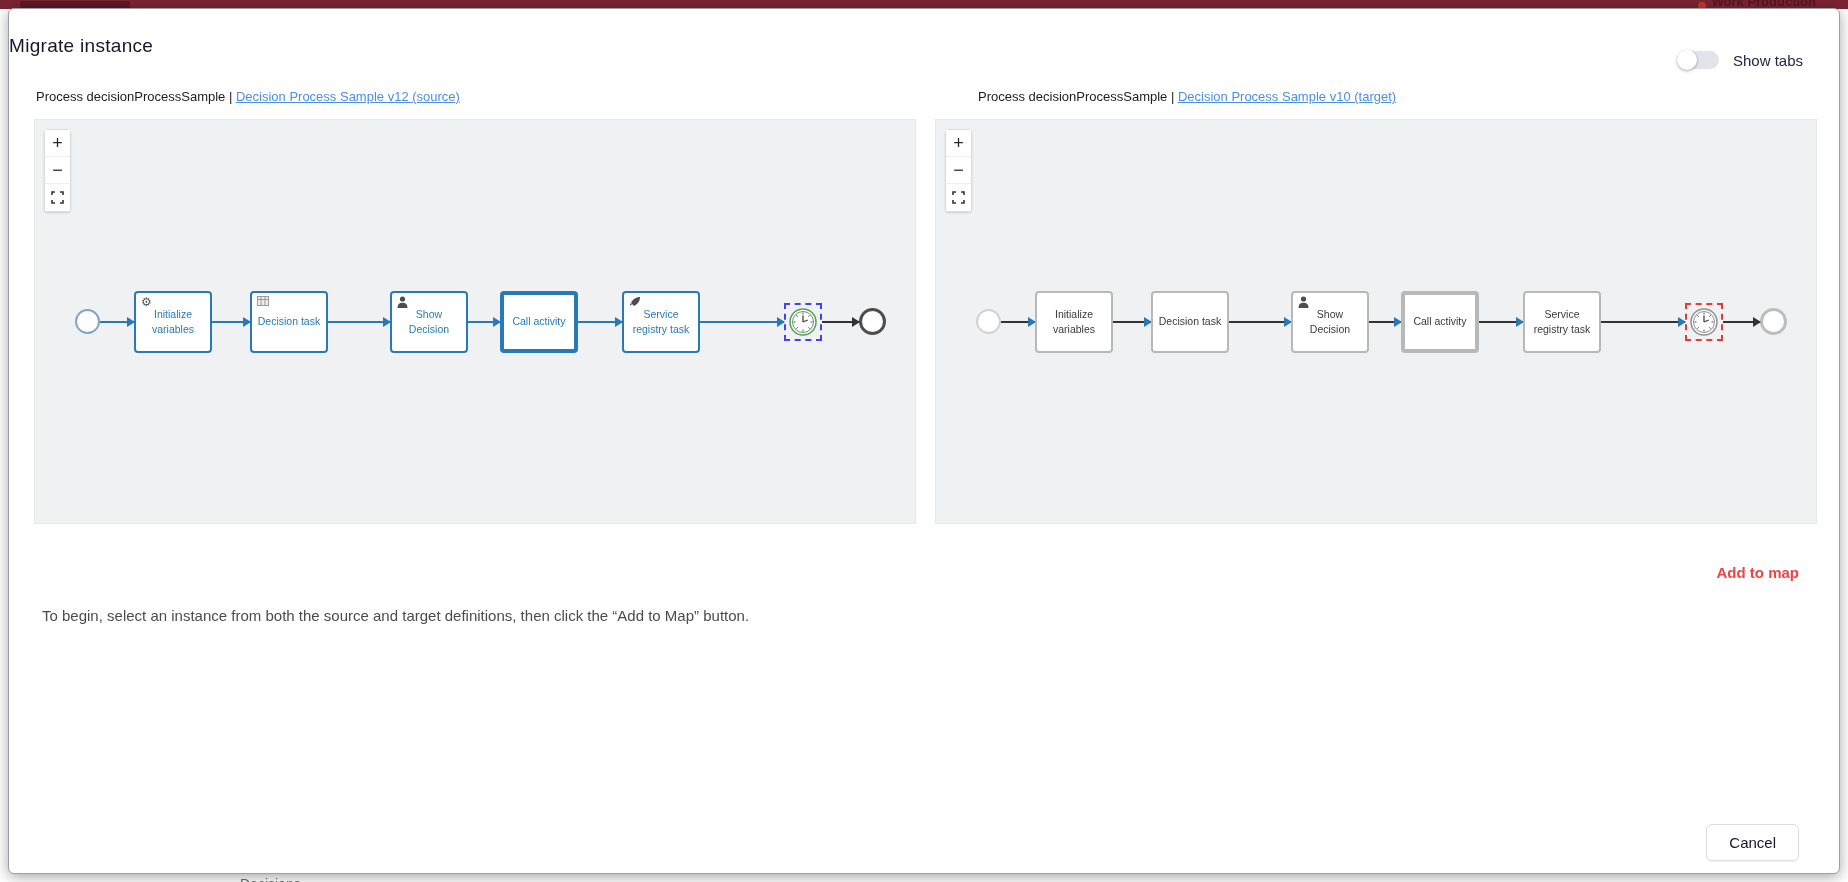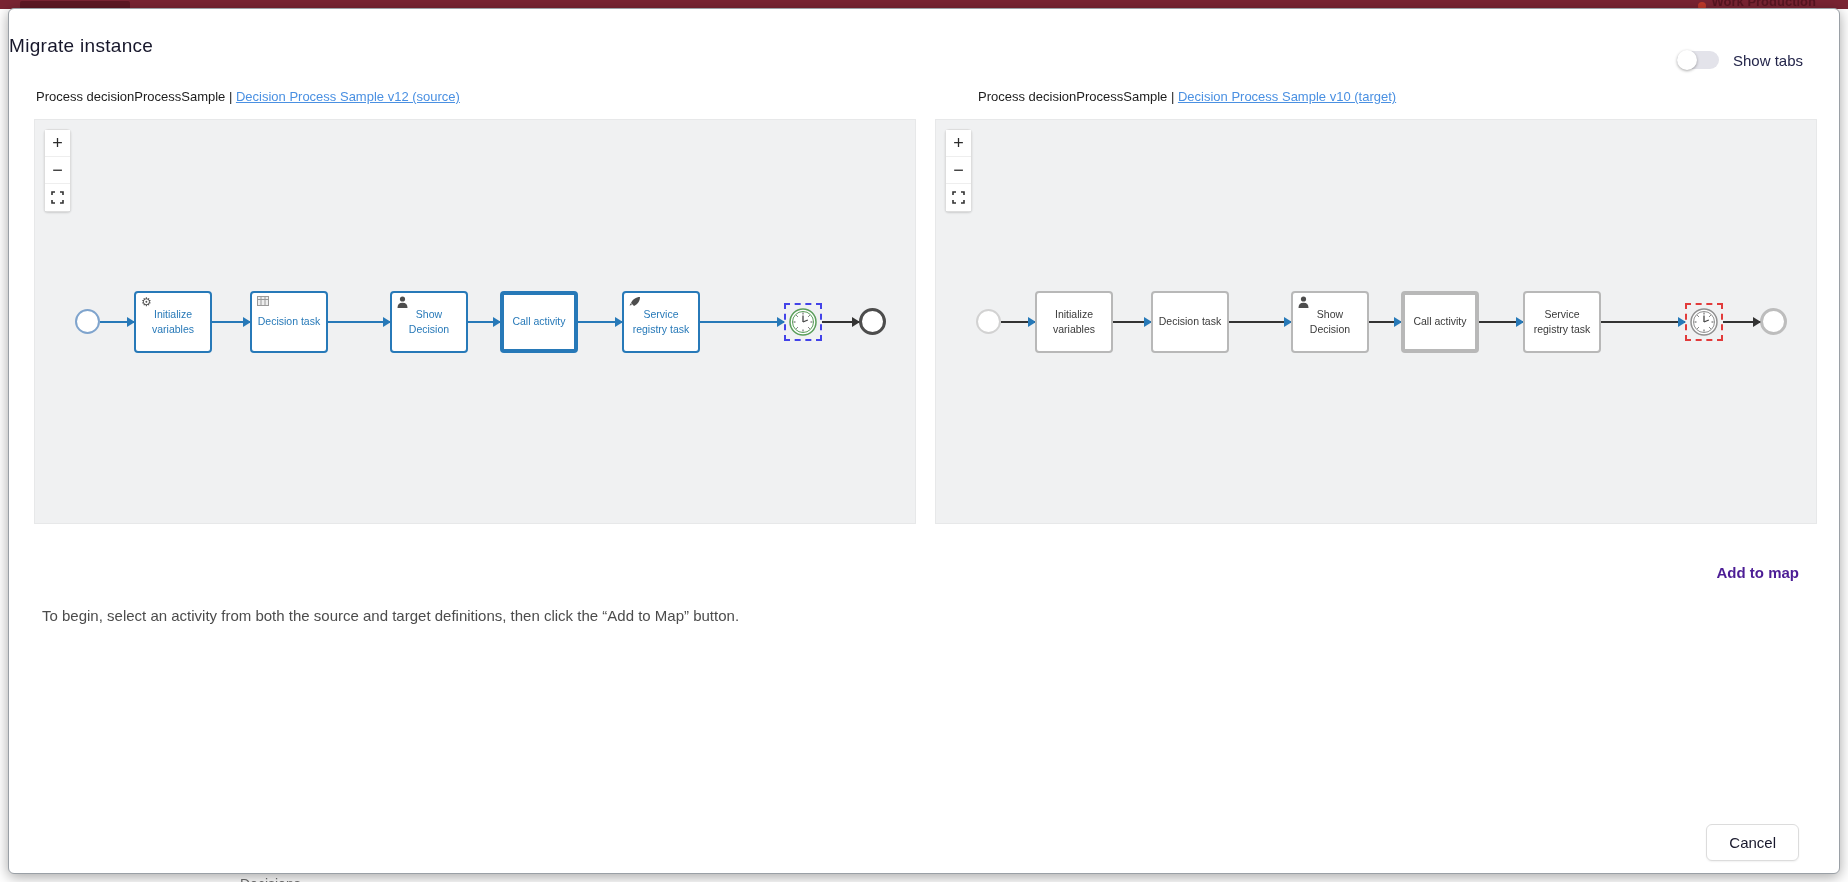--- a/index.html
+++ b/index.html
@@ -84,21 +84,21 @@
   .src .conn.last { background: #333; } .src .conn.last::after { border-left-color: #333; }
   .tgt .conn { background: #333; } .tgt .conn::after { border-left: 8px solid #2779b8; }
   .tgt .conn.last::after { border-left-color: #333; }
 
   .timer-wrap { width: 38px; height: 38px; display: flex; align-items: center;
     justify-content: center; flex: none; cursor: pointer; }
   .src .timer-wrap { border: 2px dashed #4343e8; }
   .tgt .timer-wrap { border: 2px dashed #e23b3b; }
 
   .addmap { position: absolute; top: 555px; right: 40px; font-size: 15px;
-    font-weight: bold; color: #4c1d95; cursor: pointer; }
+    font-weight: bold; color: #ef4444; cursor: pointer; }
   .instruction { position: absolute; top: 598px; left: 33px; font-size: 15px;
     color: #4c4c4c; }
 
   .footer-btns { position: absolute; bottom: 12px; right: 40px; display: flex;
     gap: 16px; align-items: center; }
   .btn { font-family: "Liberation Sans", sans-serif; font-size: 15px; border-radius: 6px;
     cursor: pointer; }
   .btn.cancel { background: #fff; border: 1px solid #dcdcdc; color: #17172b;
     height: 37px; padding: 0 22px; box-shadow: 0 1px 2px rgba(0,0,0,.06); }
   .btn.execute { background: #a9b1b9; border: none; color: #fff; font-weight: bold;
@@ -274,20 +274,20 @@
             <line x1="14" y1="14" x2="18.8" y2="12" stroke="#444" stroke-width="1.3"></line>
           </svg>
         </div>
         <div class="conn last" style="width:37px"></div>
         <div class="evt end"></div>
       </div>
     </div>
 
     <div class="addmap">Add to map</div>
 
-    <div class="instruction">To begin, select an activity from both the source and target definitions, then click the “Add to Map” button.</div>
+    <div class="instruction">To begin, select an instance from both the source and target definitions, then click the “Add to Map” button.</div>
 
     <div class="footer-btns">
       <button class="btn cancel">Cancel</button>
     </div>
 
   </div>
 </div>
 
 </body></html>

